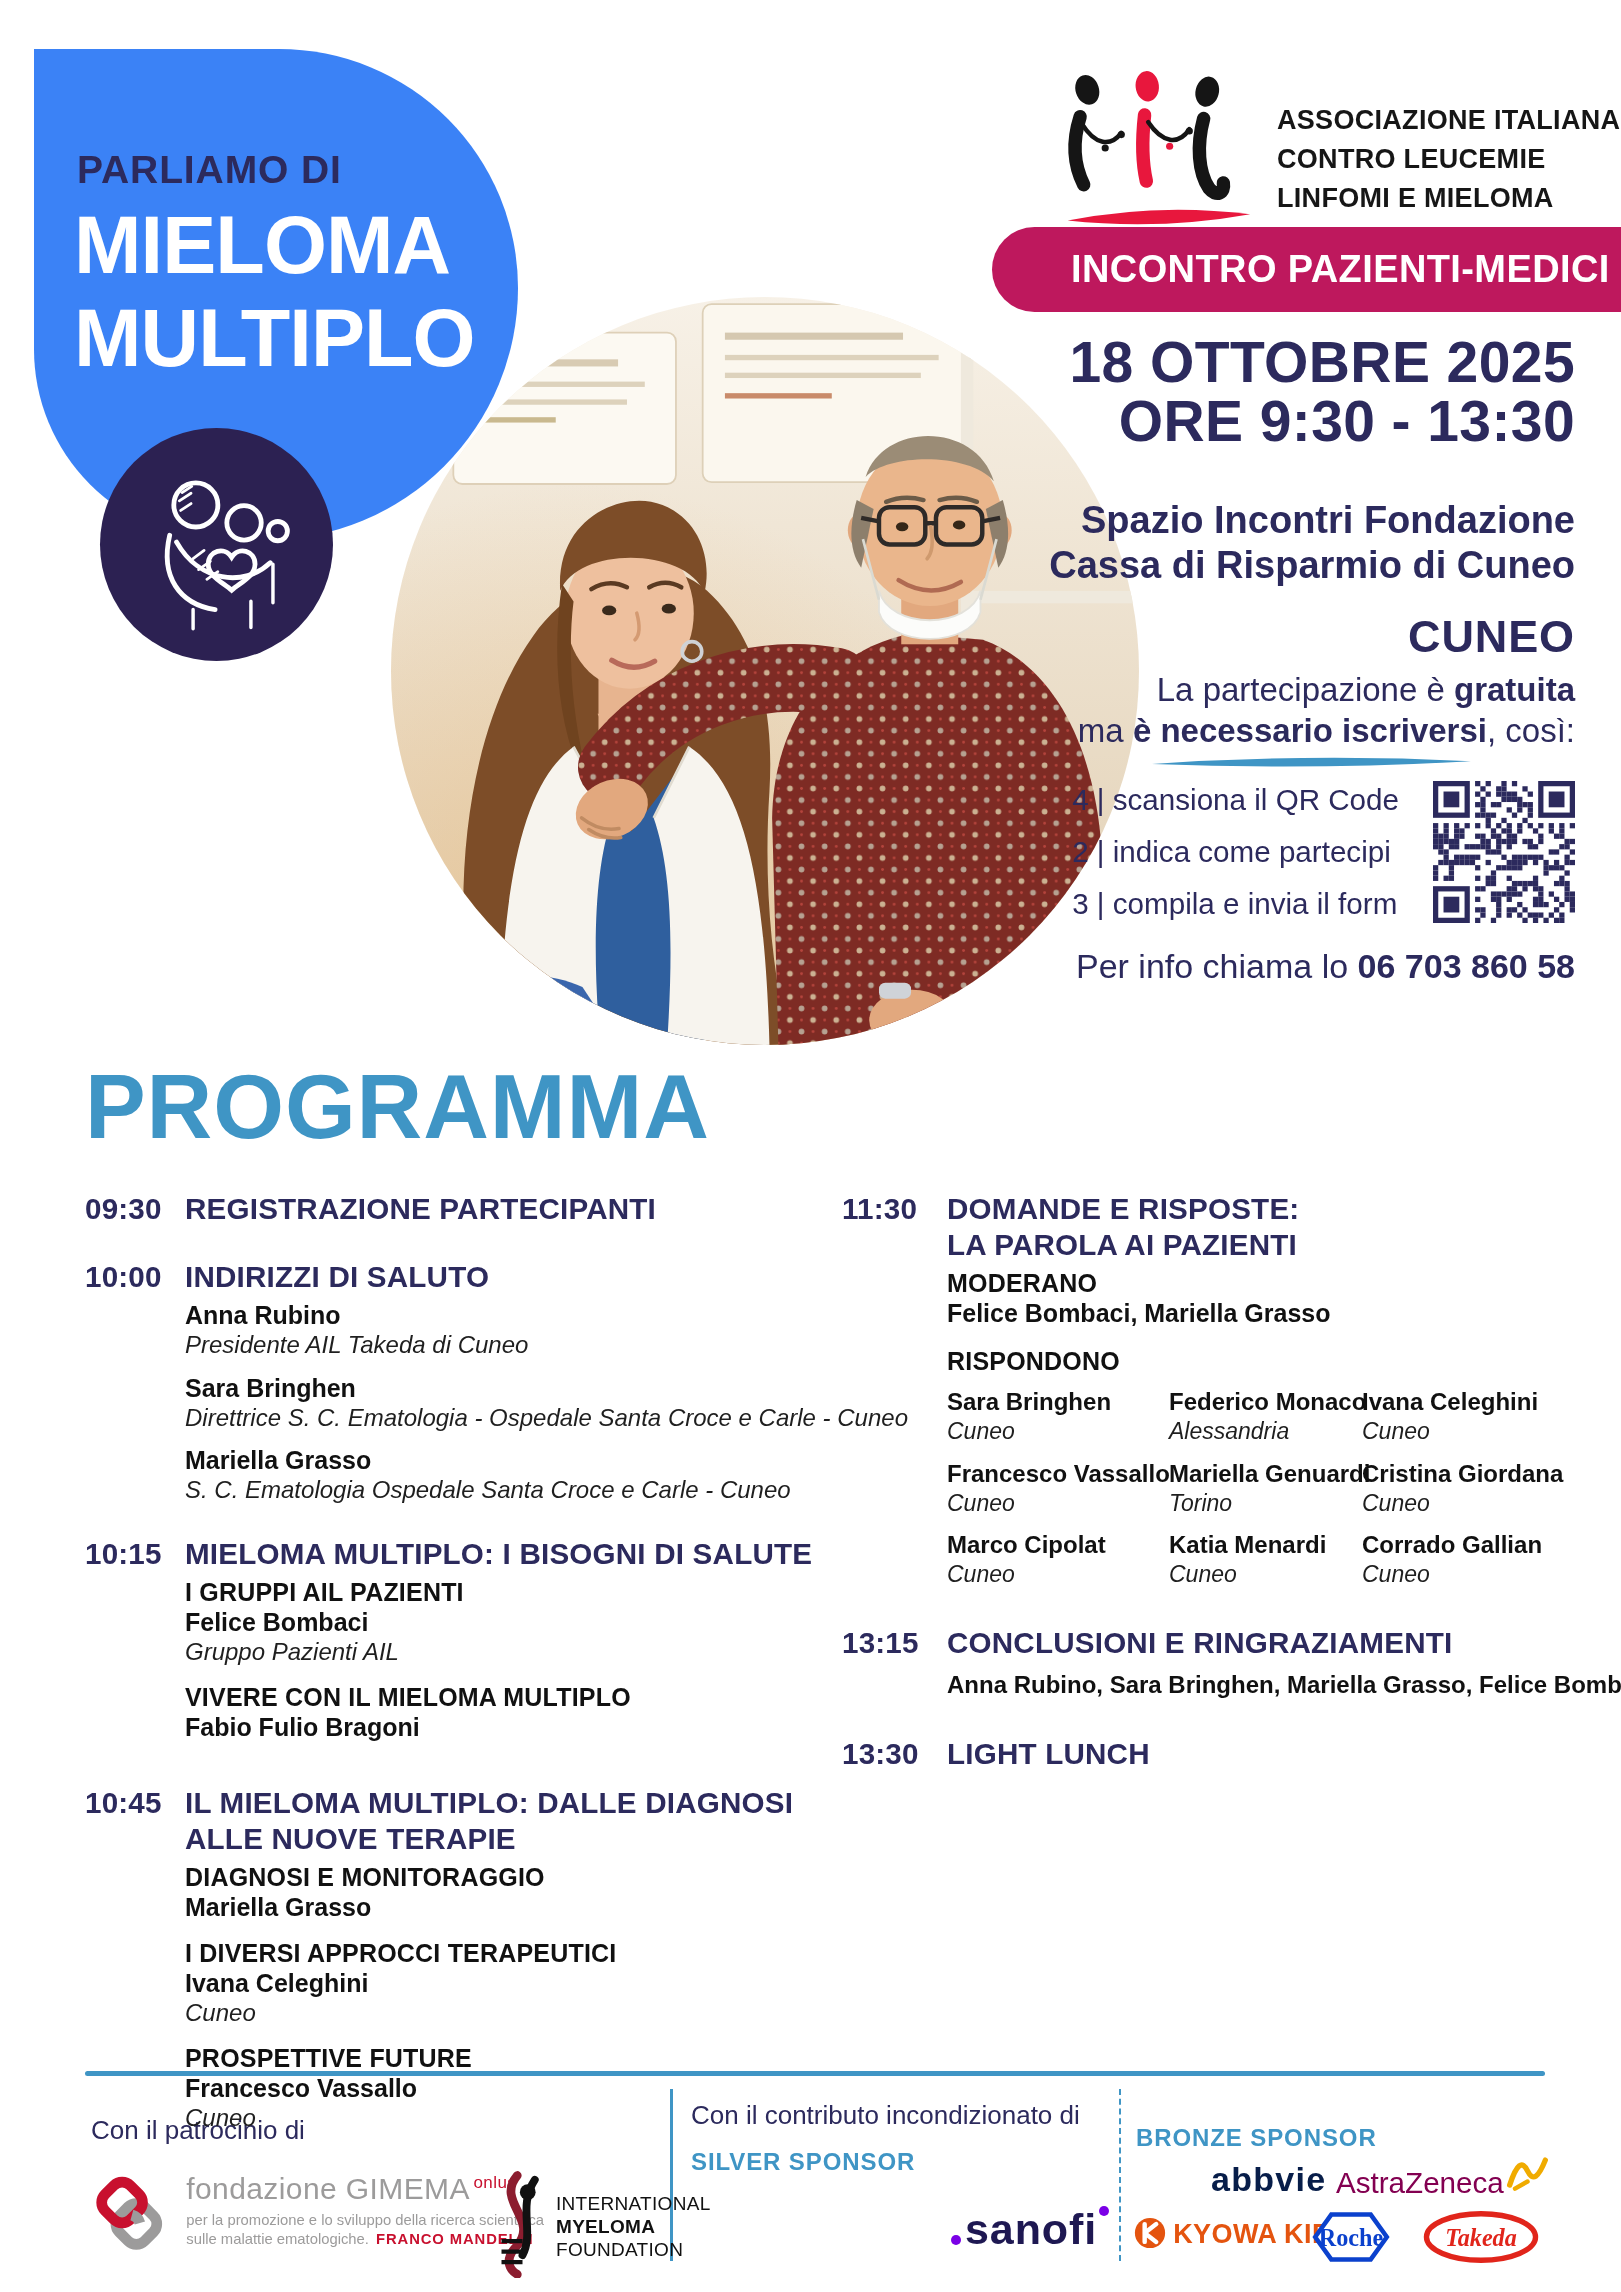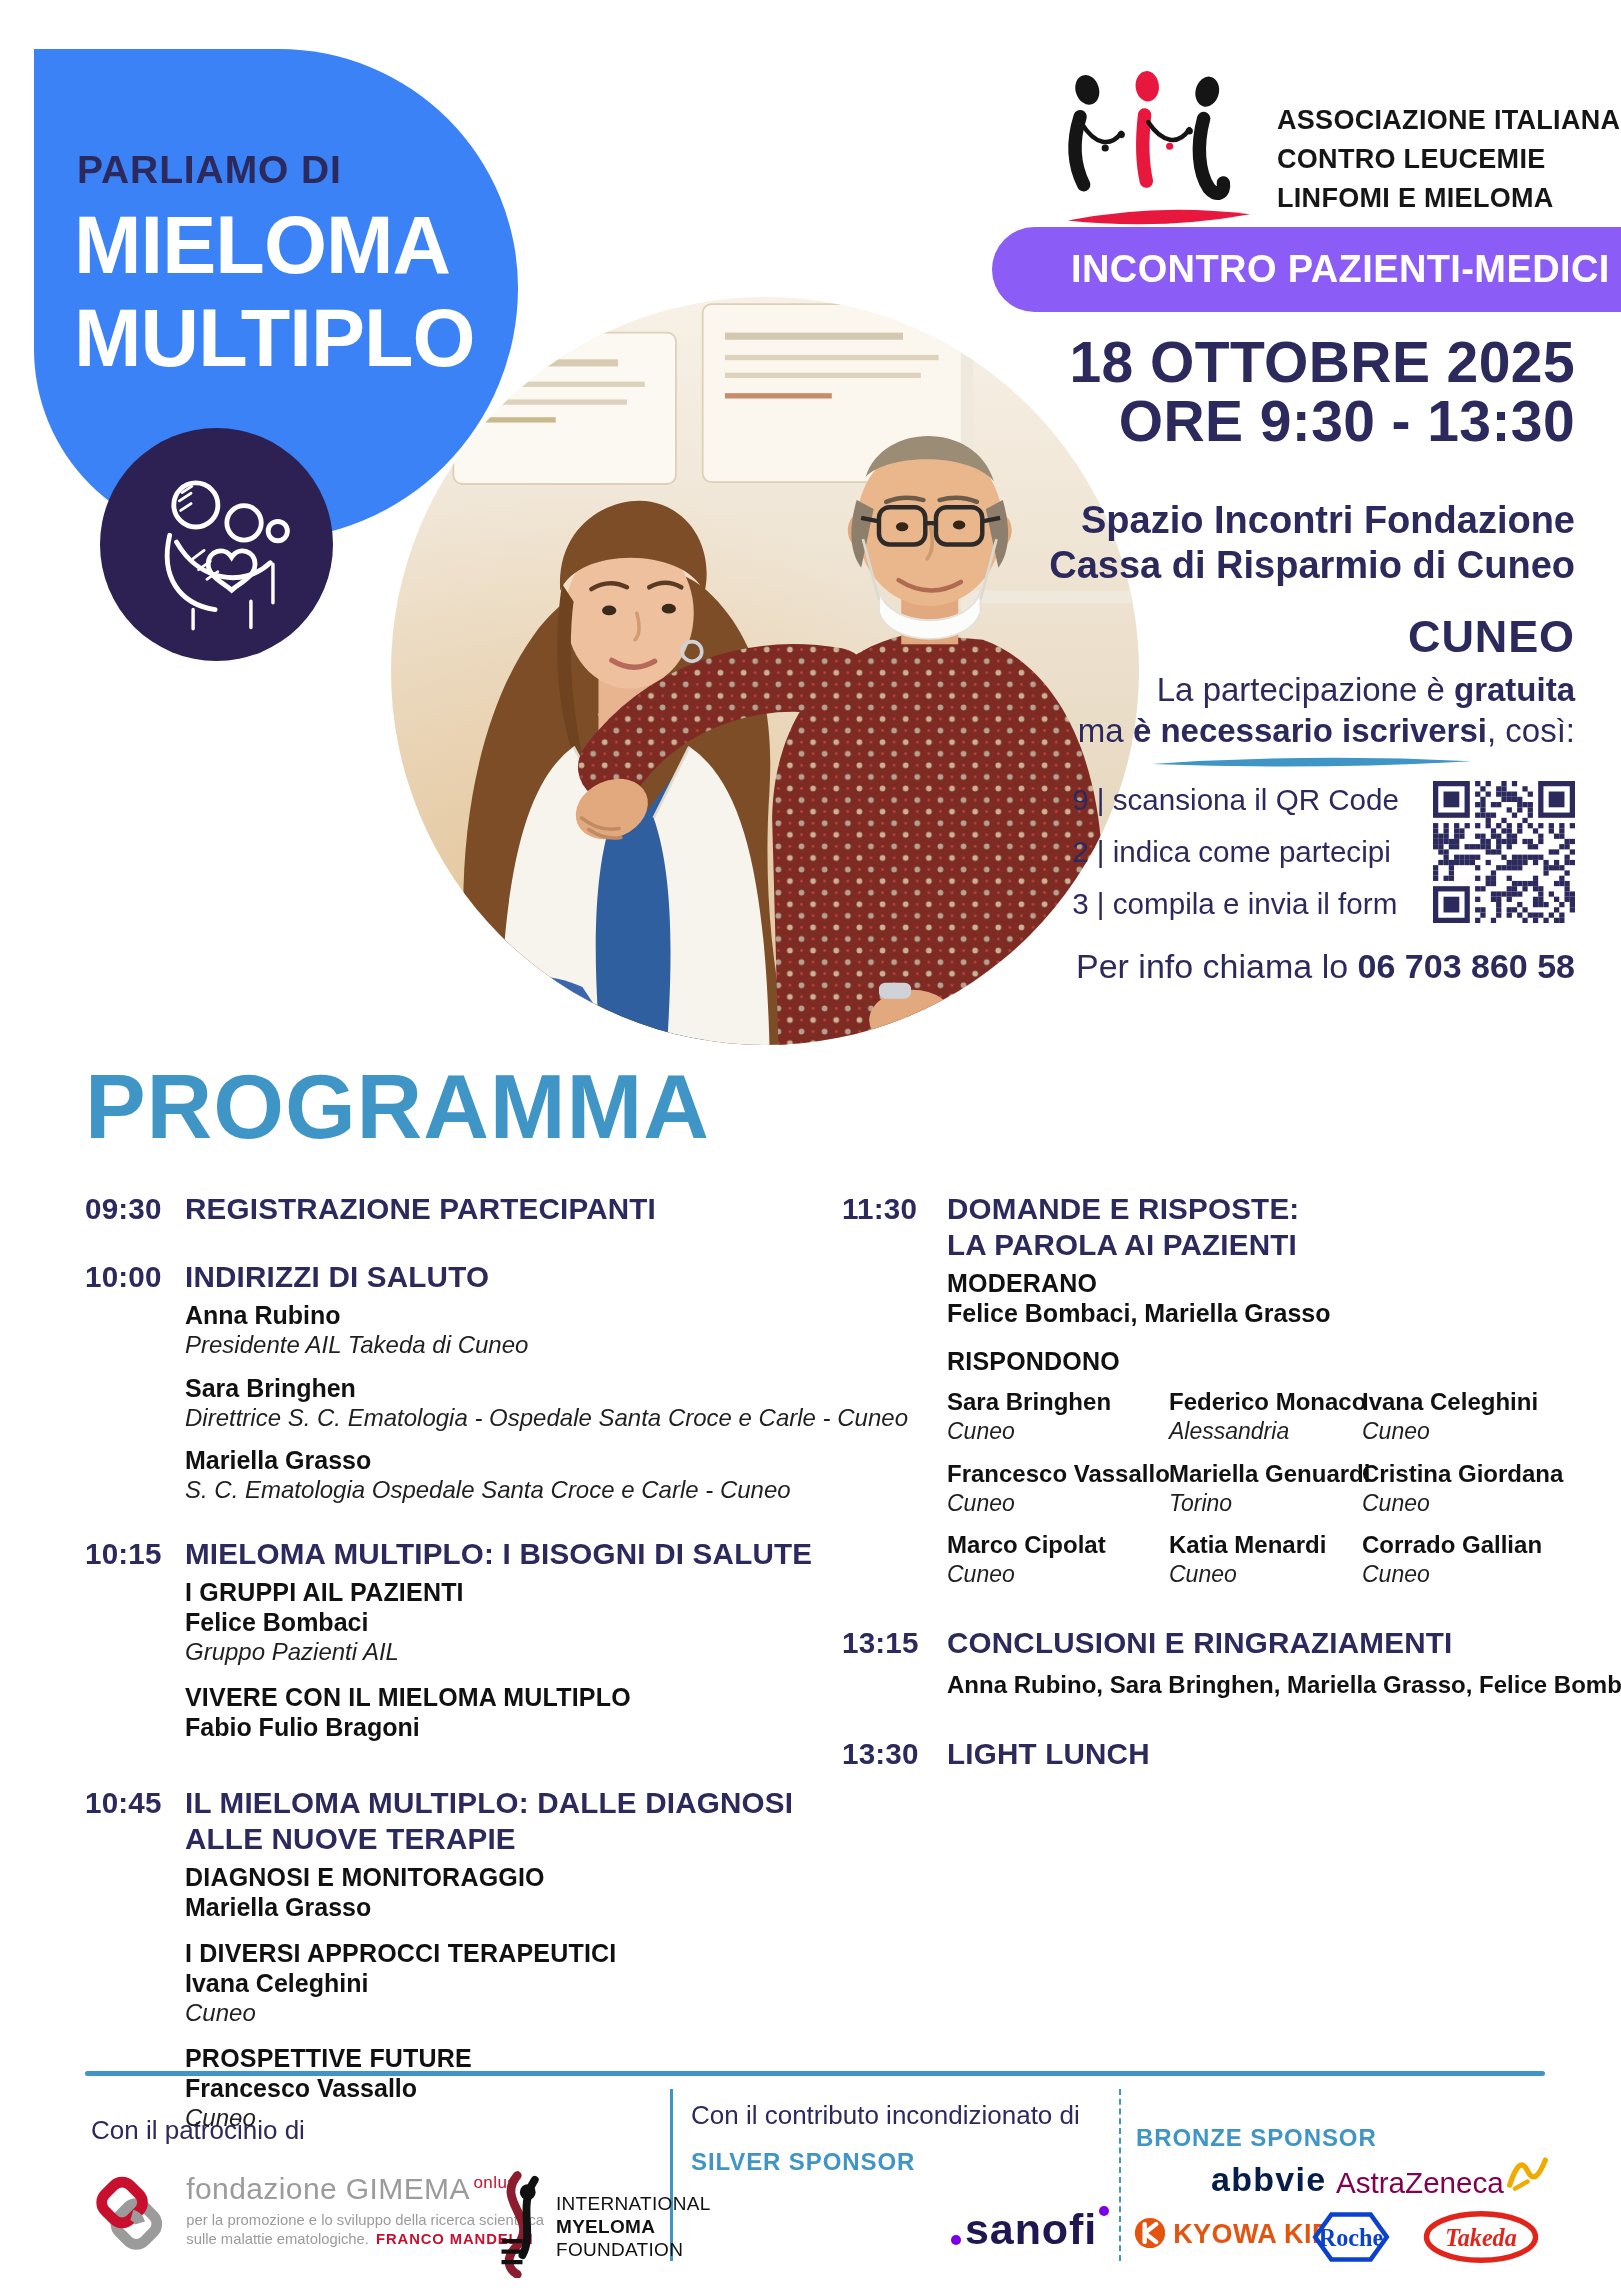--- a/index.html
+++ b/index.html
@@ -13,21 +13,21 @@
   .blob-title{position:absolute;left:40px;top:150px;font-size:81px;line-height:93px;font-weight:800;color:#ffffff;letter-spacing:-0.9px;}
   .family-badge{position:absolute;left:100px;top:428px;width:233px;height:233px;border-radius:50%;
         background:#2C2152;z-index:3;display:flex;align-items:center;justify-content:center;}
   .photo-circle{position:absolute;left:391px;top:297px;width:748px;height:748px;border-radius:50%;
         overflow:hidden;z-index:2;}
   .photo-circle svg{display:block;}
 
   
   .ail{position:absolute;left:1055px;top:63px;display:flex;gap:16px;z-index:4;}
   .ail-text{margin-top:38px;font-size:27px;line-height:39px;font-weight:800;color:#161616;letter-spacing:0.3px;}
-  .banner{position:absolute;left:992px;right:0;top:227px;height:85px;background:#8b5cf6;
+  .banner{position:absolute;left:992px;right:0;top:227px;height:85px;background:#be185d;
         border-radius:43px 0 0 43px;display:flex;align-items:center;padding-left:79px;z-index:4;
         color:#ffffff;font-size:38px;font-weight:700;letter-spacing:0.4px;}
   .event-info{position:absolute;right:47px;top:333px;width:654px;text-align:right;color:#2C2A5D;z-index:4;}
   .ev-date{font-size:57px;line-height:59px;font-weight:800;letter-spacing:0.4px;}
   .ev-venue{margin-top:47px;font-size:38px;line-height:45px;font-weight:700;}
   .ev-address{margin-top:10.7px;font-size:38px;line-height:41px;font-style:italic;font-weight:500;}
   .ev-city{margin-top:25px;font-size:45px;line-height:47px;font-weight:800;letter-spacing:0.9px;}
   .ev-free{margin-top:9px;font-size:33px;line-height:41px;font-weight:500;}
   .ev-free b{font-weight:800;}
   .swoosh{display:block;margin:3.6px 100px 0 auto;}
@@ -242,21 +242,21 @@
     <div class="ev-city">CUNEO</div>
     <div class="ev-free">
       <div><span>La partecipazione è </span><b>gratuita</b></div>
       <div><span>ma </span><b>è necessario iscriversi</b><span>, così:</span></div>
     </div>
     <svg class="swoosh" width="327" height="14.3" viewBox="0 0 365 16">
       <path d="M4,10 Q182,-2 361,7 Q182,17 4,10 Z" fill="#3F95C5"></path>
     </svg>
     <div class="steps-row">
       <div class="steps">
-        <div>9 | scansiona il QR Code</div>
+        <div>4 | scansiona il QR Code</div>
         <div>2 | indica come partecipi</div>
         <div>3 | compila e invia il form</div>
       </div>
       <div class="qr-box">
           <svg xmlns="http://www.w3.org/2000/svg" viewBox="0 0 162 162">
             <rect x="48" y="0" width="6" height="6" fill="#2C2A5D"></rect>
             <rect x="60" y="0" width="6" height="6" fill="#2C2A5D"></rect>
             <rect x="78" y="0" width="6" height="6" fill="#2C2A5D"></rect>
             <rect x="90" y="0" width="6" height="6" fill="#2C2A5D"></rect>
             <rect x="54" y="6" width="6" height="6" fill="#2C2A5D"></rect>

